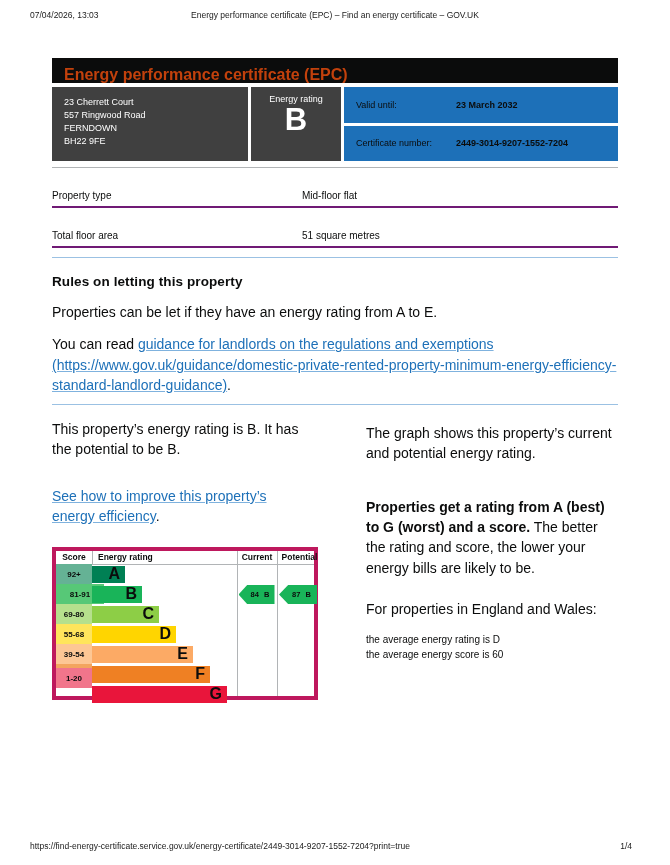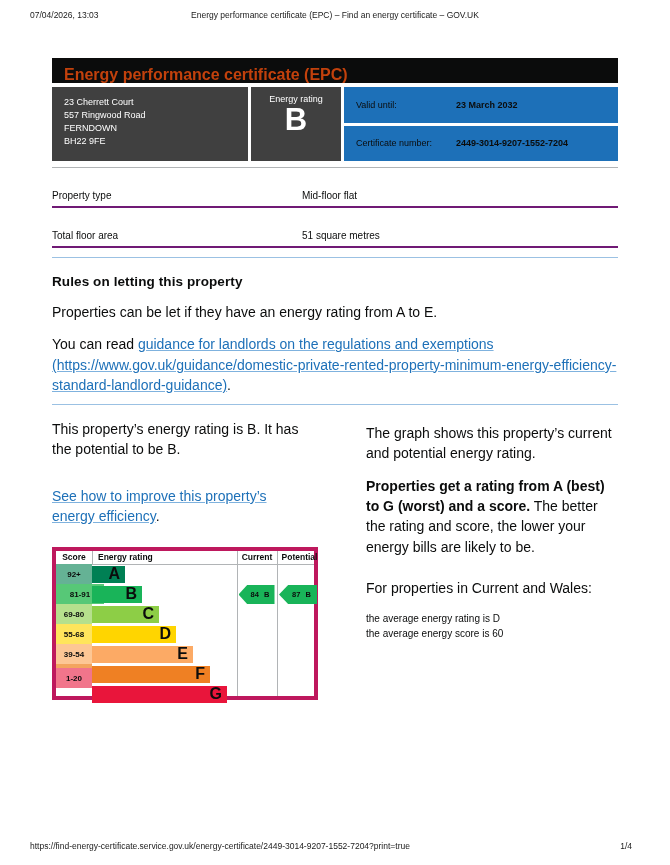--- a/index.html
+++ b/index.html
@@ -40,21 +40,21 @@
   a.lnk { color:#1d70b8; text-decoration:underline; text-decoration-color:#7fb2de; cursor:pointer; }
   .rules-link { margin-top:12px; }
   .sect2-hr { margin-top:27px; }
   
   .two-col { display:flex; margin-top:0; }
   .col-left { width:265px; }
   .col-right { width:252px; margin-left:49px; padding-top:18px; }
   .col-left p.intro { max-width:255px; margin-top:14px; }
   .col-left p.improve { max-width:235px; margin-top:26px; }
   .col-right p.p1 { margin-top:0; }
-  .col-right p.p2 { margin-top:12px; }
+  .col-right p.p2 { margin-top:33px; }
   .col-right p.p3 { margin-top:21px; }
   .col-right .avg { font-size:10px; line-height:1.5; margin-top:13px; }
   
   #epc-chart { position:relative; margin-top:21px; border:4px solid #be185d; background:#ffffff; }
   #epc-chart .vl { position:absolute; width:1px; background:#b1b4b6; top:0; }
   #epc-chart .hl { position:absolute; height:1px; background:#b1b4b6; left:0; }
   #epc-chart .hcell { position:absolute; top:0; font-size:8.5px; font-weight:bold; line-height:13px; }
   #epc-chart .score-cell { position:absolute; left:0; display:flex; align-items:center; justify-content:center; font-size:8px; font-weight:bold; }
   #epc-chart .bar { position:absolute; display:flex; align-items:center; justify-content:flex-end; padding-right:5px; font-size:16px; font-weight:bold; }
   #epc-chart .arrow { position:absolute; display:flex; align-items:center; justify-content:center; gap:5px; padding-left:7px; font-size:7.5px; font-weight:bold; color:#0b0c0c; clip-path:polygon(0% 50%, 24% 0%, 100% 0%, 100% 100%, 24% 100%); }
@@ -156,21 +156,21 @@
             <span>87</span>
             <span>B</span>
           </div>
         </div>
     </div>
     <div class="col-right">
       <p class="p1">The graph shows this property’s current and potential energy rating.</p>
       <p class="p2">
         <strong>Properties get a rating from A (best) to G (worst) and a score.</strong><span> The better the rating and score, the lower your energy bills are likely to be.</span>
       </p>
-      <p class="p3">For properties in Current and Wales:</p>
+      <p class="p3">For properties in England and Wales:</p>
       <div class="avg">the average energy rating is D</div>
       <div class="avg" style="margin-top:0">the average energy score is 60</div>
     </div>
   </section>
 
 </main>
 
 <footer class="print-footer">
   <span class="url">https://find-energy-certificate.service.gov.uk/energy-certificate/2449-3014-9207-1552-7204?print=true</span>
   <span class="pg">1/4</span>

